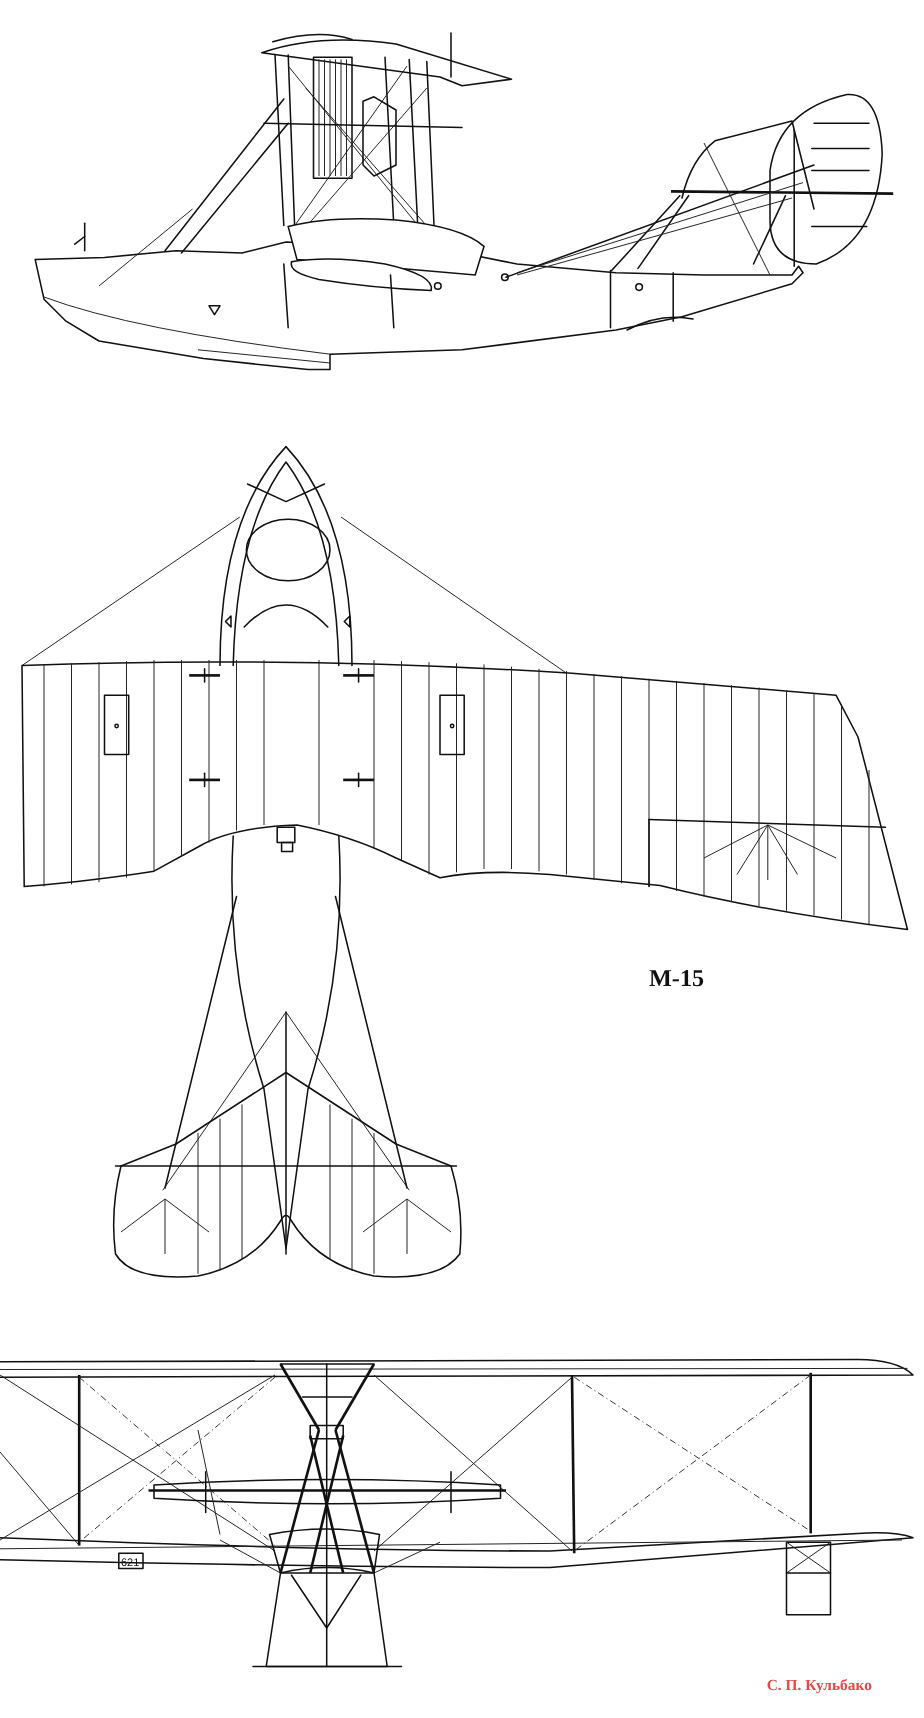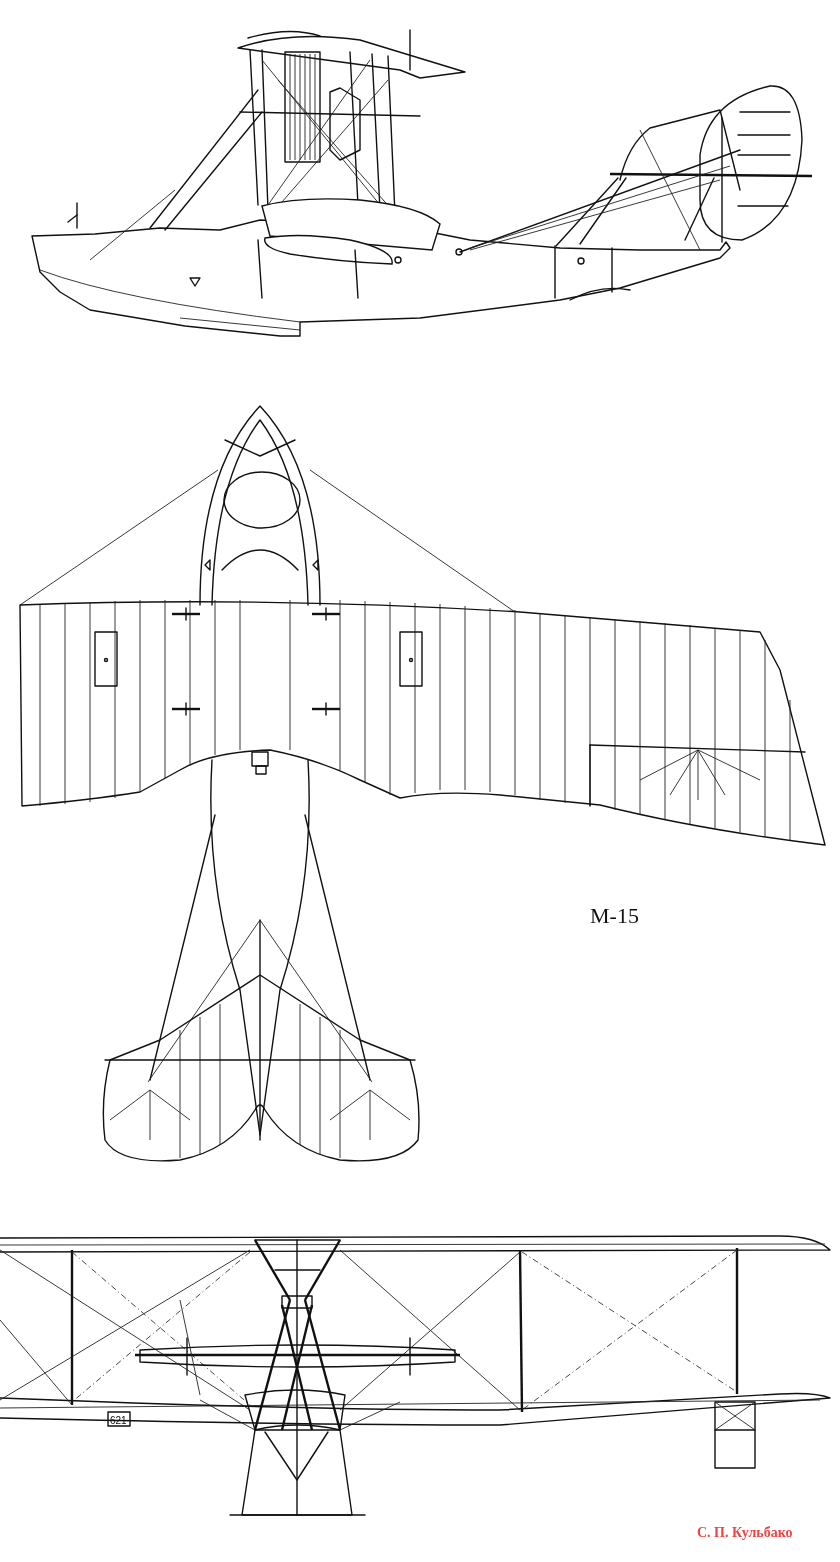--- a/index.html
+++ b/index.html
@@ -5,21 +5,21 @@
   html,body{margin:0;padding:0;background:#ffffff;}
   body{width:840px;height:1562px;position:relative;overflow:hidden;font-family:"Liberation Serif","DejaVu Serif",serif;}
   .view{position:absolute;left:0;}
   svg{display:block;}
   svg *{vector-effect:non-scaling-stroke;}
   .ln{fill:none;stroke:#111;stroke-width:1.4;stroke-linecap:round;stroke-linejoin:round;}
   .thin{fill:none;stroke:#222;stroke-width:0.9;}
   .thick{fill:none;stroke:#111;stroke-width:2.4;}
   .dash{fill:none;stroke:#333;stroke-width:0.9;stroke-dasharray:6 3 1 3;}
   .fillw{fill:#fff;stroke:#111;stroke-width:1.4;}
-  #model-label{position:absolute;left:590px;top:903px;font-size:22px;font-weight:normal;color:#111;}
+  #model-label{position:absolute;left:590px;top:876px;font-size:22px;font-weight:bold;color:#111;}
   #author-credit{position:absolute;left:697px;top:1525px;font-size:14px;font-weight:bold;color:#ef4444;}
 </style>
 </head>
 <body>
 
 <div class="view" style="top:20px;width:840px;height:330px;">
 <svg width="840" height="330" viewBox="0 20 840 330">
 
   <path class="ln" d="M32,236 L95,234 L160,228 L220,230 L260,220 L300,222 L420,230 L470,240 L560,248 L640,250 L720,250 L726,242 L730,248 L720,258 L620,288 L560,300 L420,318 L300,322 L300,336 L280,336 L185,326 L90,310 L60,292 L40,272 Z"></path>
   <path class="thin" d="M40,270 Q120,300 300,322"></path>

